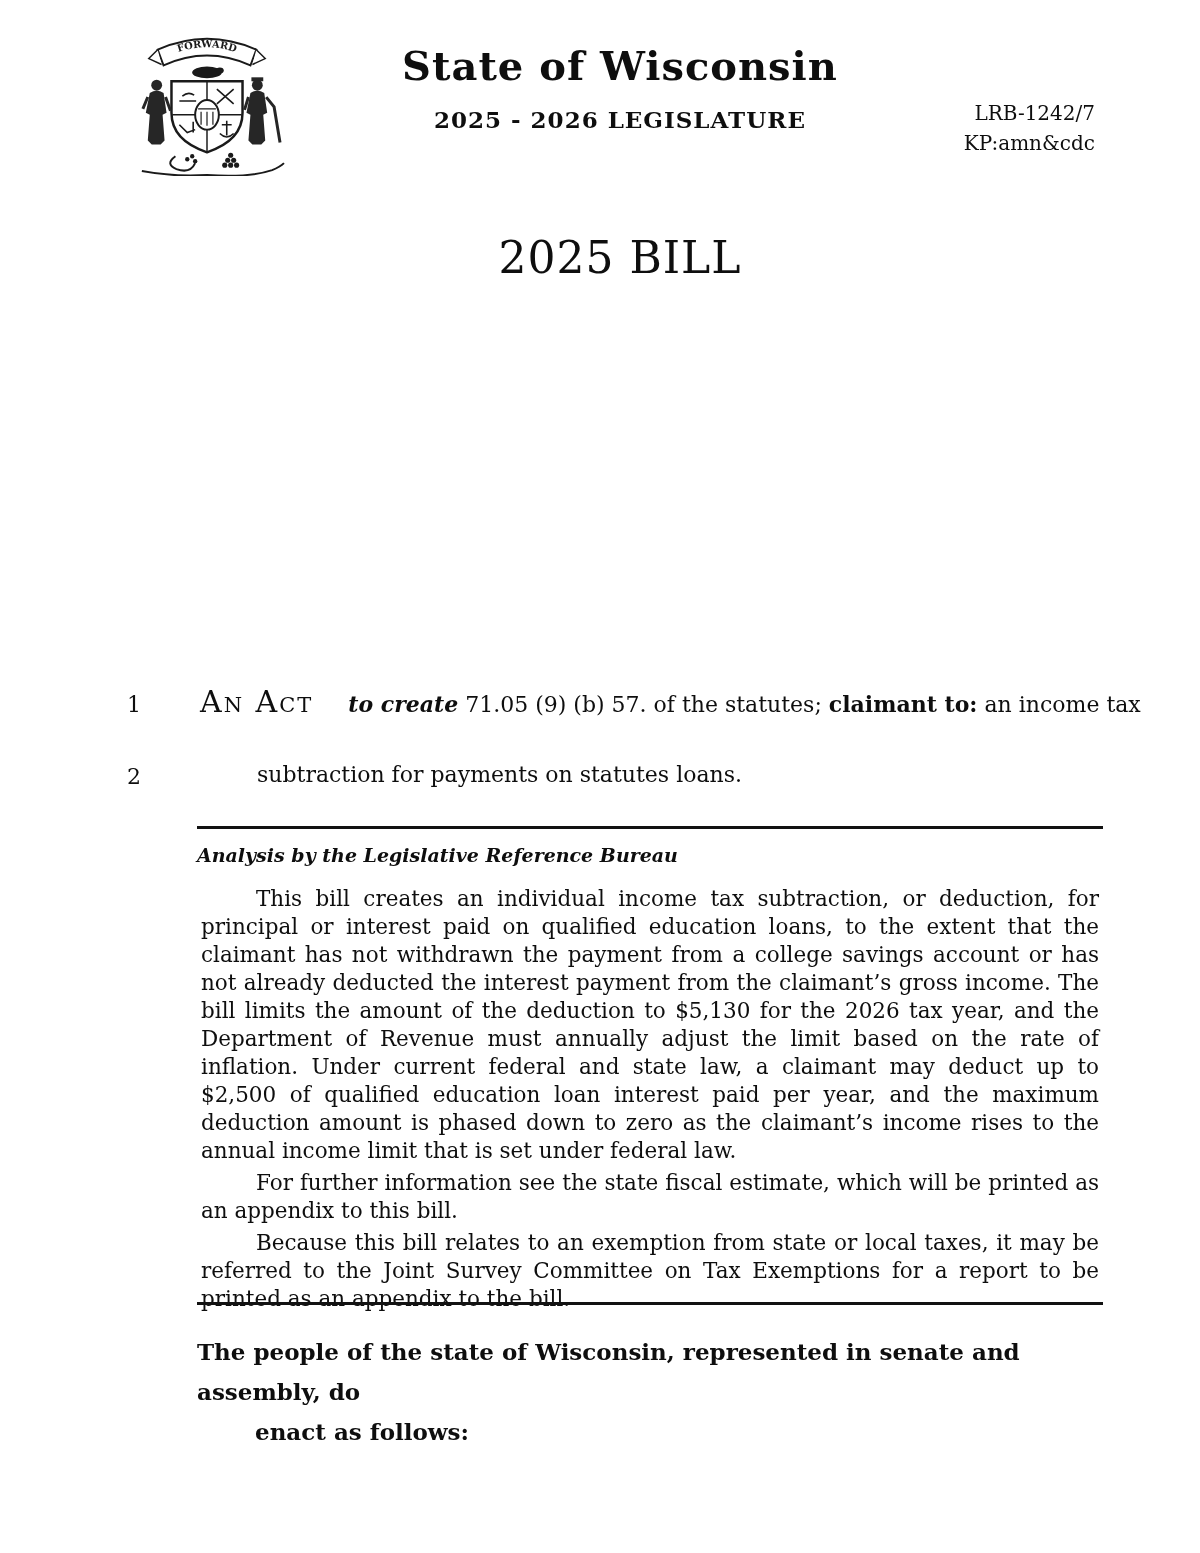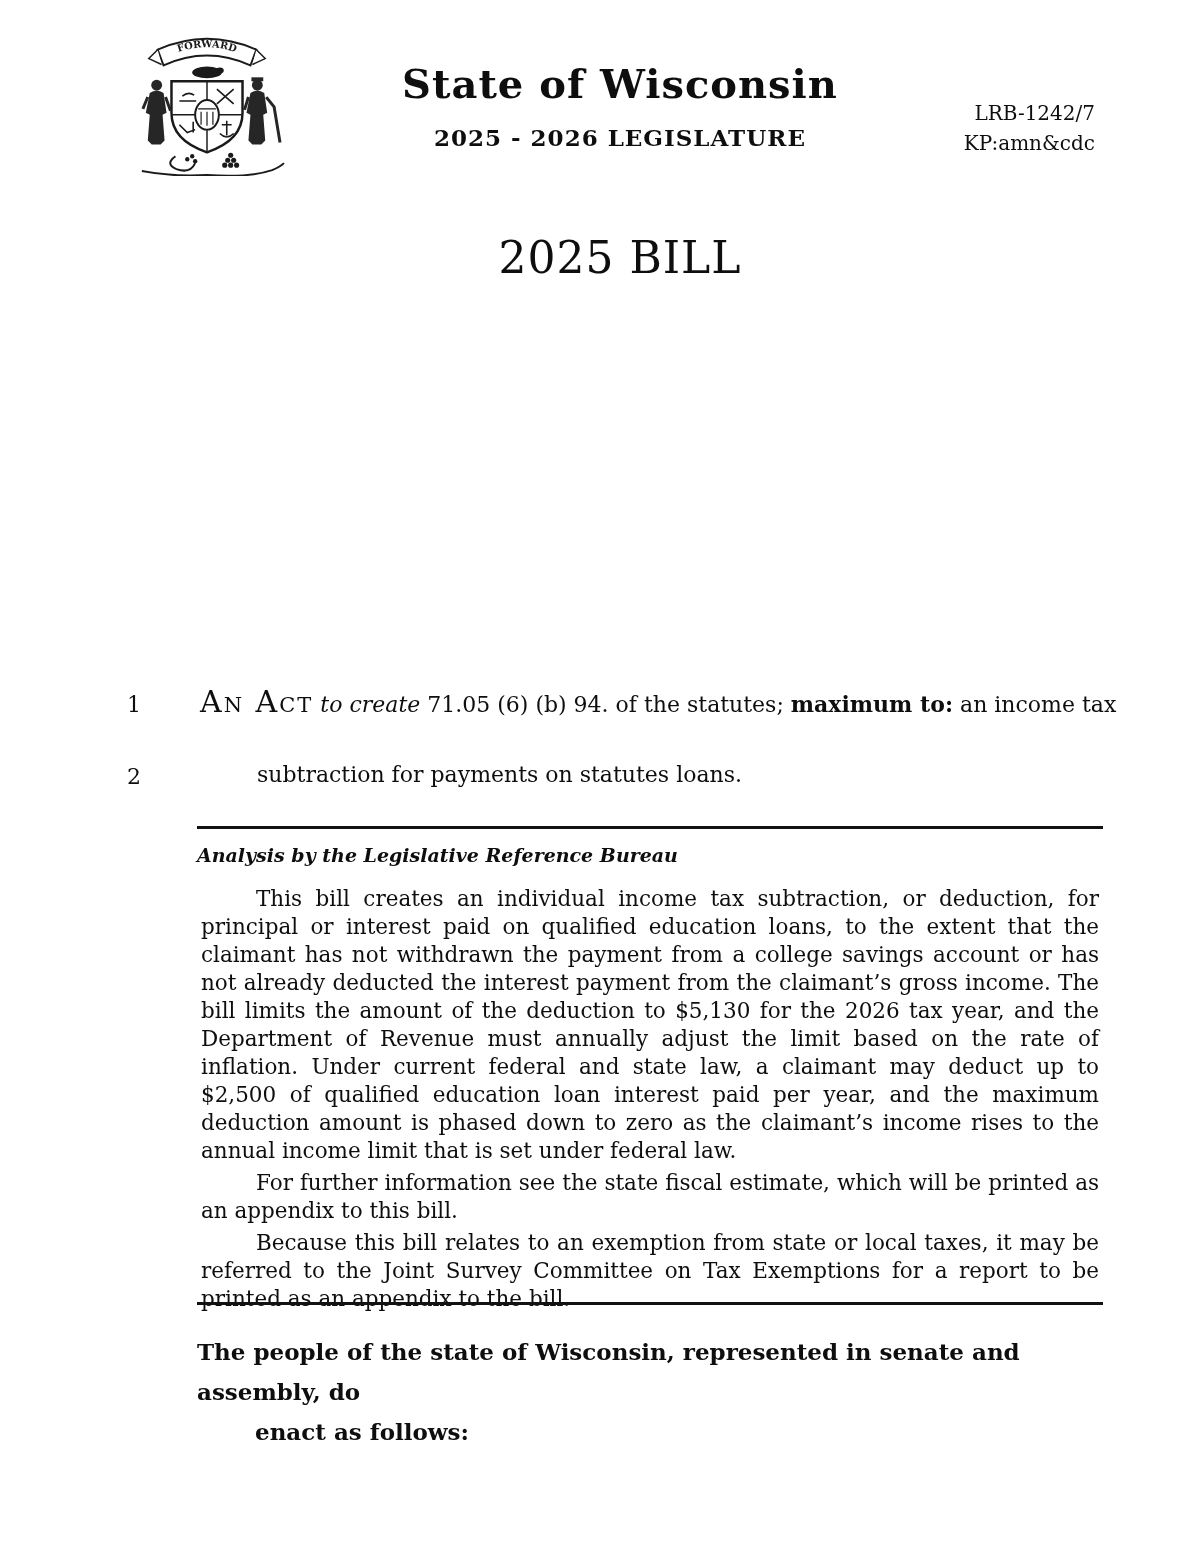--- a/index.html
+++ b/index.html
@@ -9,21 +9,21 @@
     background:#ffffff;
     color:#0e0e0e;
     font-family:"DejaVu Serif","Liberation Serif",serif;
     overflow:hidden;
   }
 
   
   .seal { position:absolute; left:128px; top:26px; }
   .masthead { position:absolute; left:330px; top:44px; width:580px; text-align:center; }
   .state-name {
-    font-size:40px; font-weight:bold; letter-spacing:1px; line-height:44px;margin-top:18px;
+    font-size:40px; font-weight:bold; letter-spacing:1px; line-height:44px;
   }
   .legislature-term {
     font-size:23px; font-weight:bold; letter-spacing:1px; margin-top:18px;
   }
   .lrb-block {
     position:absolute; left:860px; top:98px; width:235px;
     text-align:right; font-size:20px; line-height:30px;
   }
 
   
@@ -36,21 +36,21 @@
   .line-num { position:absolute; left:116px; width:36px; text-align:center; font-size:22px; }
   .num-1 { top:692px; }
   .num-2 { top:764px; }
   .act-line1 {
     position:absolute; left:200px; top:684px; width:960px;
     font-size:22px; white-space:nowrap;
   }
   .an-act {
     font-variant:small-caps; font-size:30px; letter-spacing:2px;
   }
-  .bold-italic { font-weight:normal; font-style:italic; }
+  .bold-italic { font-weight:bold; font-style:italic;margin-left:28px; }
   .bold { font-weight:bold; }
   .act-line2 {
     position:absolute; left:257px; top:762px; width:900px; font-size:22px;
   }
 
   
   .rule { position:absolute; left:197px; width:906px; height:3px; background:#121212; }
   .rule-top { top:826px; }
   .rule-bottom { top:1302px; }
   .analysis-heading {
@@ -140,22 +140,22 @@
   </div>
 
   <div class="bill-title">2025 BILL</div>
 
   <div class="line-num num-1">1</div>
   <div class="line-num num-2">2</div>
 
   <div class="act-line1">
     <span class="an-act">An Act</span>
     <span class="bold-italic">to create</span>
-    <span>71.05 (6) (b) 94. of the statutes;</span>
-    <span class="bold">maximum to:</span>
+    <span>71.05 (9) (b) 57. of the statutes;</span>
+    <span class="bold">claimant to:</span>
     <span>an income tax</span>
   </div>
   <div class="act-line2">subtraction for payments on statutes loans.</div>
 
   <div class="rule rule-top"></div>
   <div class="analysis-heading">Analysis by the Legislative Reference Bureau</div>
   <div class="analysis-body">
     <p>This bill creates an individual income tax subtraction, or deduction, for principal or interest paid on qualified education loans, to the extent that the claimant has not withdrawn the payment from a college savings account or has not already deducted the interest payment from the claimant’s gross income. The bill limits the amount of the deduction to $5,130 for the 2026 tax year, and the Department of Revenue must annually adjust the limit based on the rate of inflation. Under current federal and state law, a claimant may deduct up to $2,500 of qualified education loan interest paid per year, and the maximum deduction amount is phased down to zero as the claimant’s income rises to the annual income limit that is set under federal law.</p>
     <p>For further information see the state fiscal estimate, which will be printed as an appendix to this bill.</p>
     <p>Because this bill relates to an exemption from state or local taxes, it may be referred to the Joint Survey Committee on Tax Exemptions for a report to be printed as an appendix to the bill.</p>

